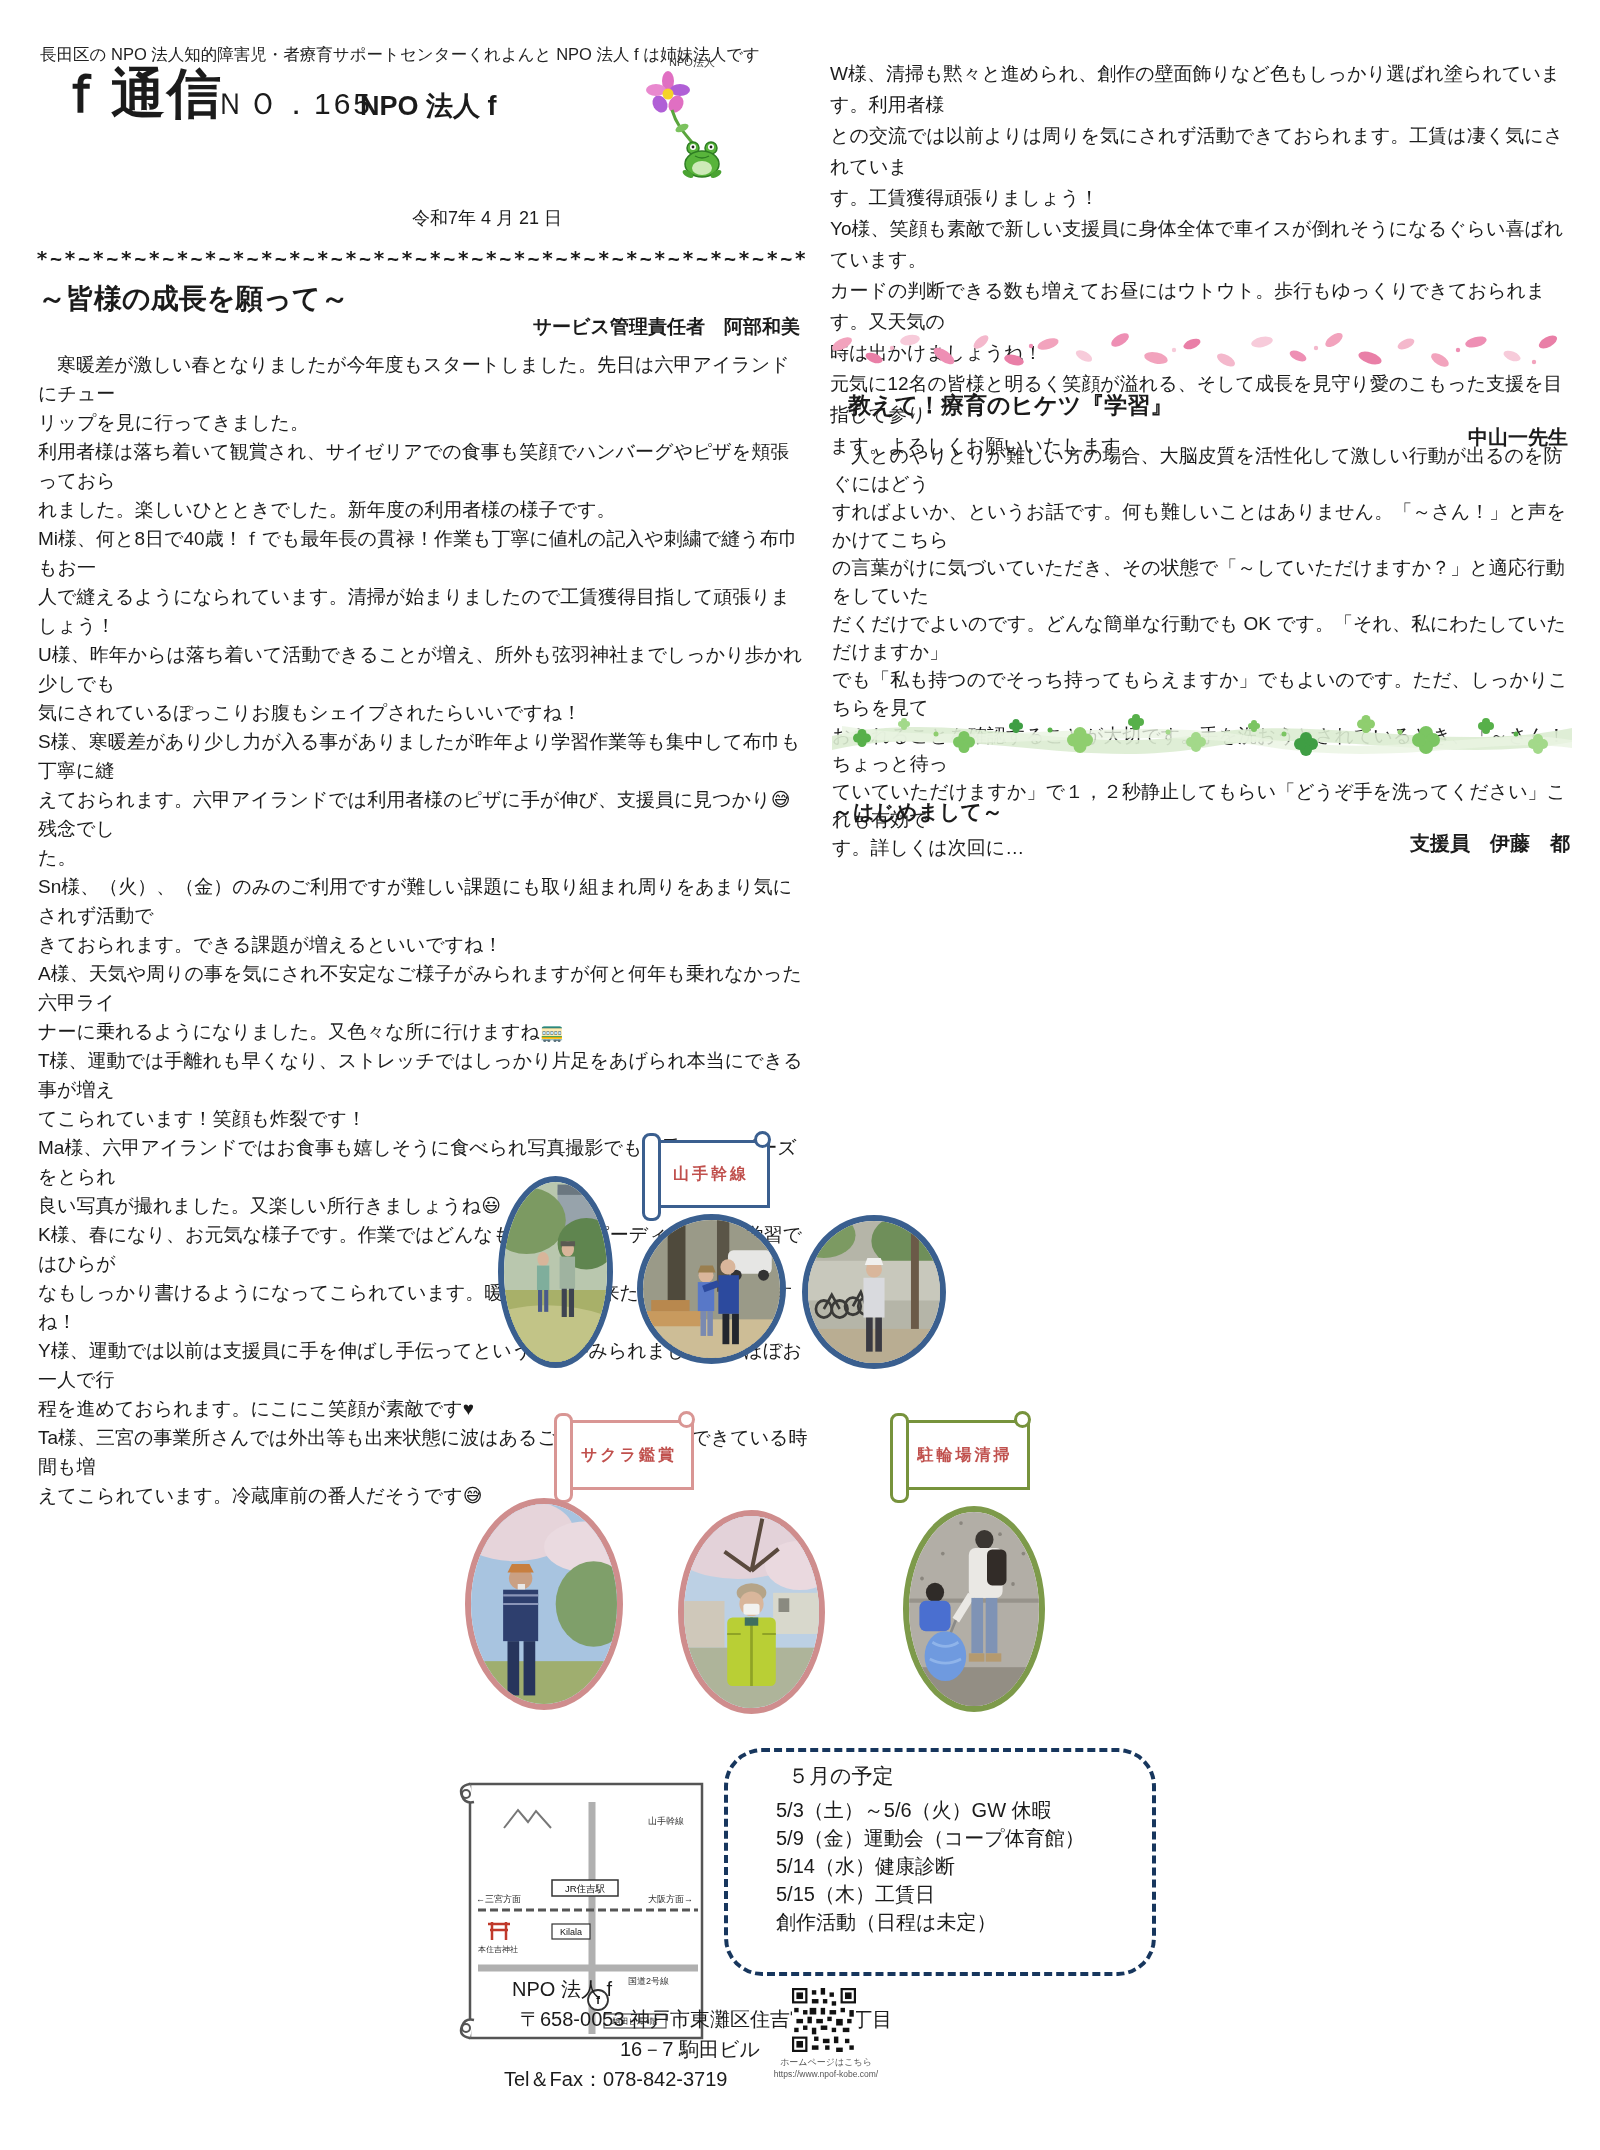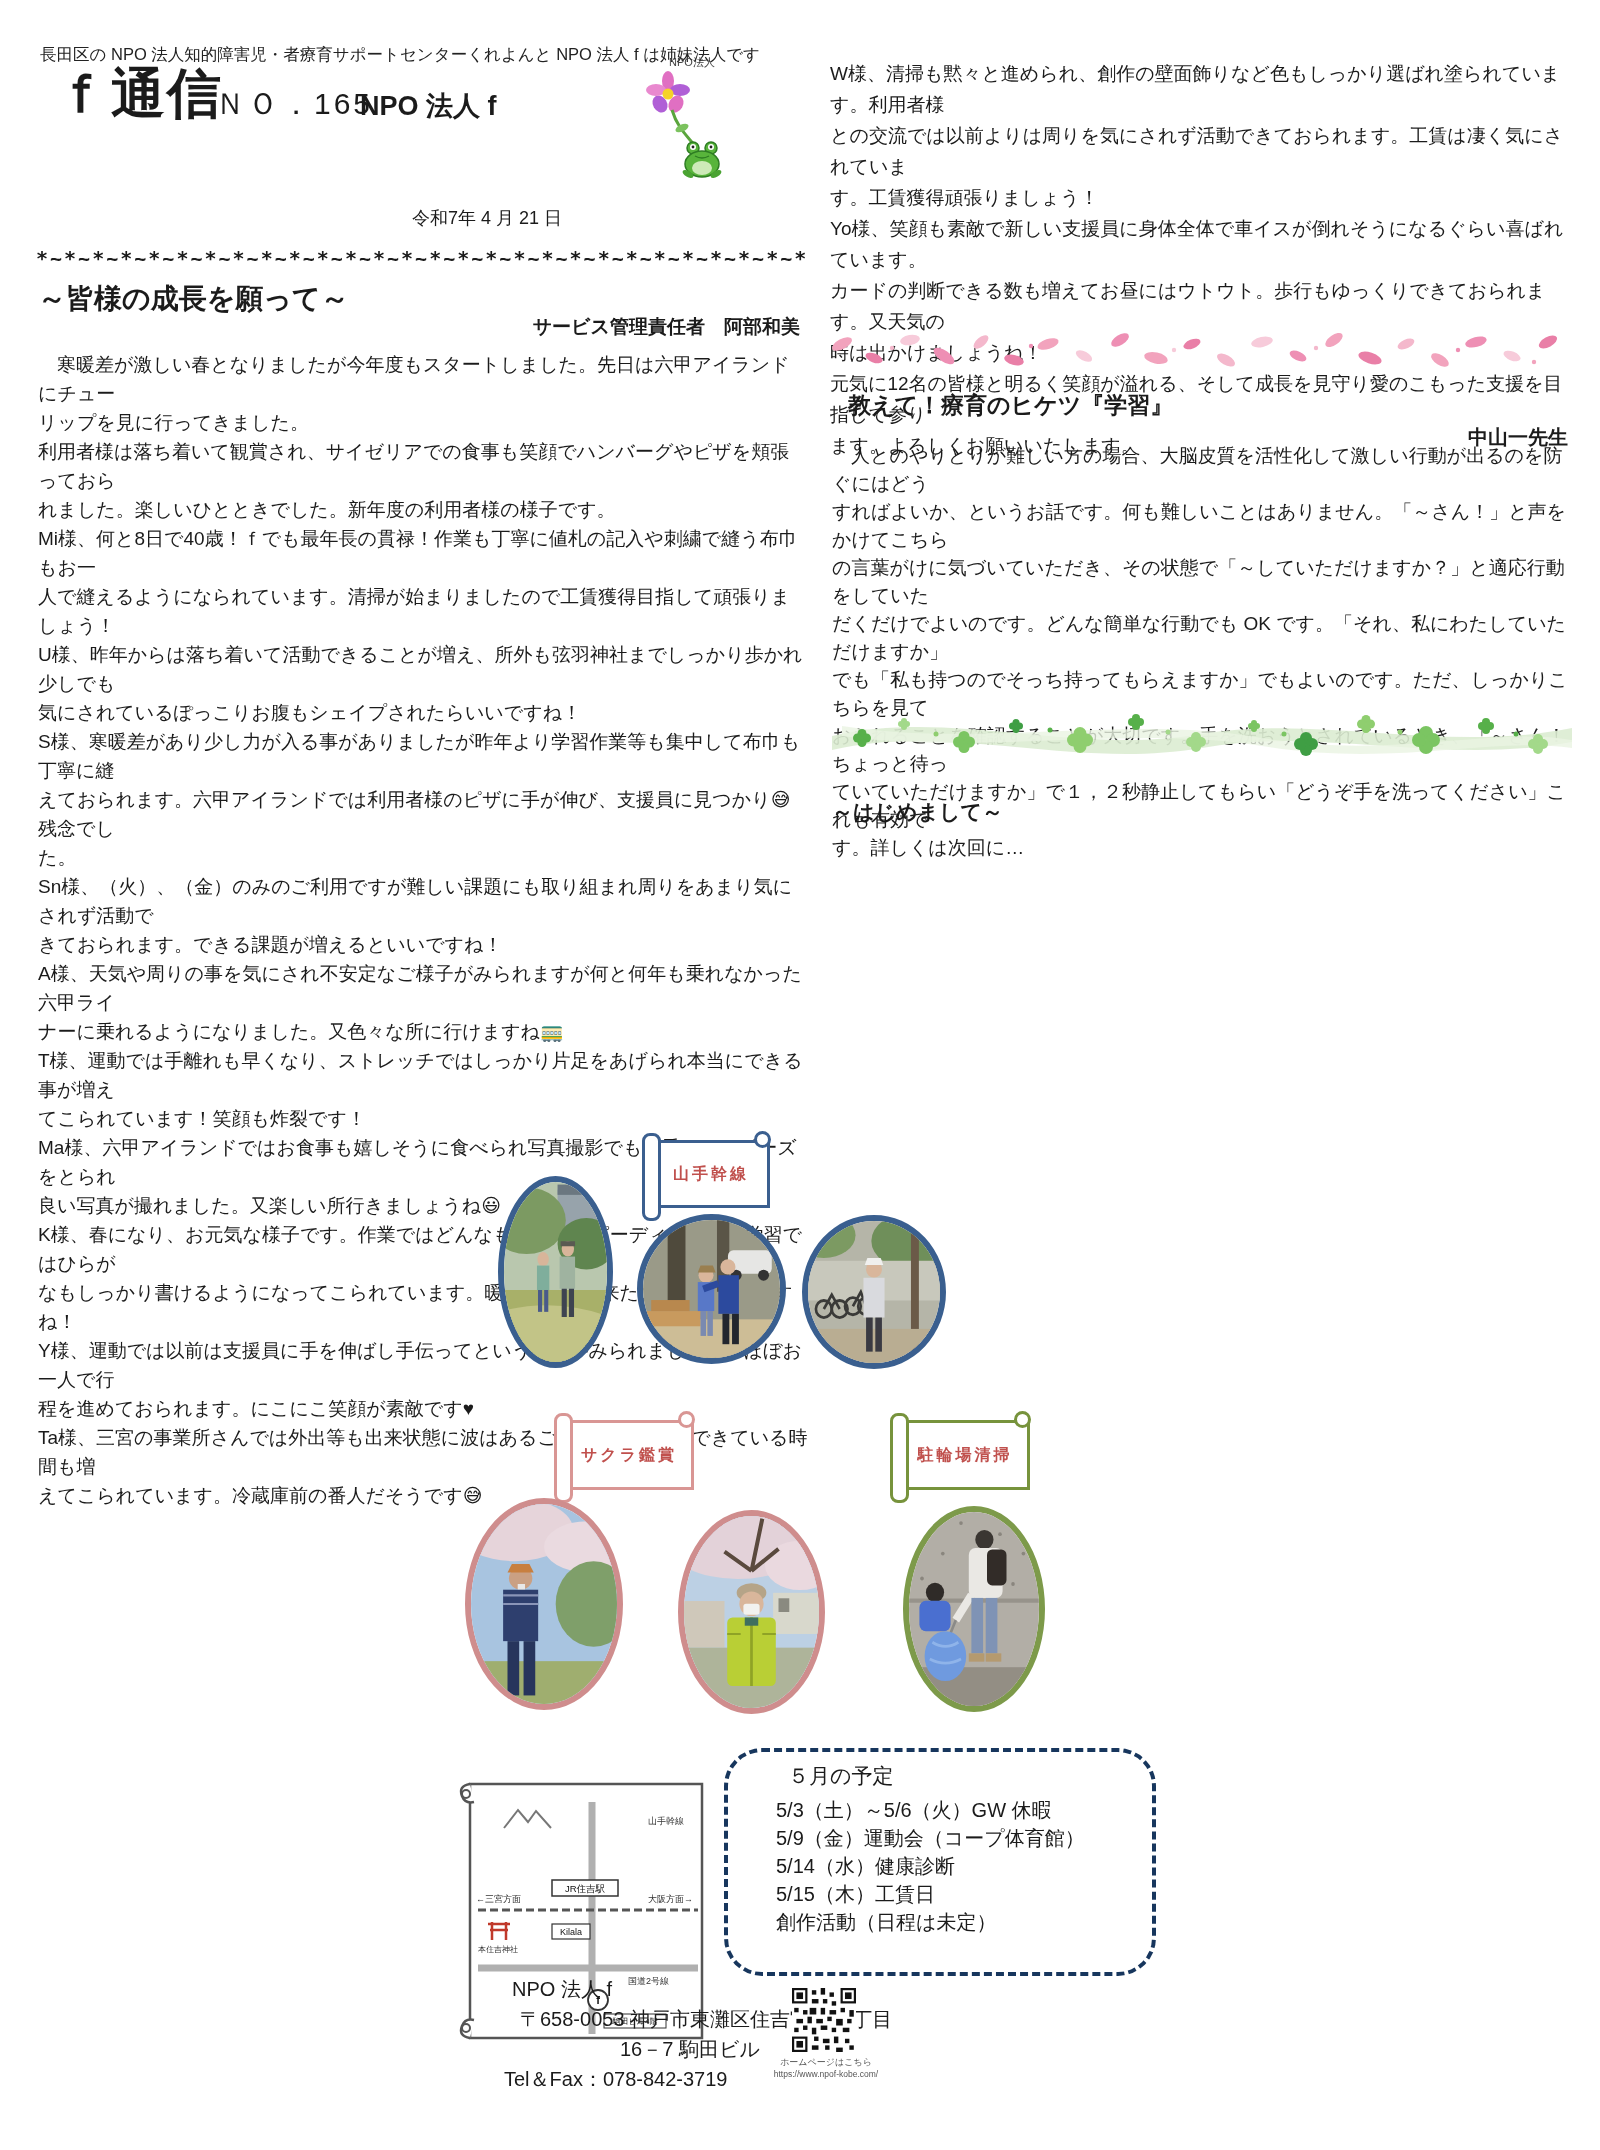--- a/index.html
+++ b/index.html
@@ -207,20 +207,21 @@
       <circle cx="104" cy="38" r="2.5" fill="#8fce6f"></circle>
         <circle cx="218" cy="34" r="2.5" fill="#57b04a"></circle>
       <circle cx="336" cy="36" r="2.5" fill="#a3d98a"></circle>
         <circle cx="452" cy="38" r="2.5" fill="#7bc562"></circle>
       <circle cx="568" cy="36" r="2.5" fill="#8fce6f"></circle>
         <circle cx="684" cy="38" r="2.5" fill="#57b04a"></circle>
     </svg>
   </div>
 
   <div class="abs staff-heading">～はじめまして～</div>
+  <div class="abs staff-author">支援員　伊藤　都</div>
 
   <div class="banner b-blue" style="left:652px;top:1140px;width:112px;height:62px;">
     <span class="roll"></span>
     <span class="curl"></span>
     <span class="banner-label">山手幹線</span>
   </div>
 
   <div class="photo ph-blue" style="left:498px;top:1176px;width:103px;height:180px;">
     <svg viewBox="0 0 100 140" preserveAspectRatio="none">
       <rect width="100" height="140" fill="#b9c7ae"></rect>

